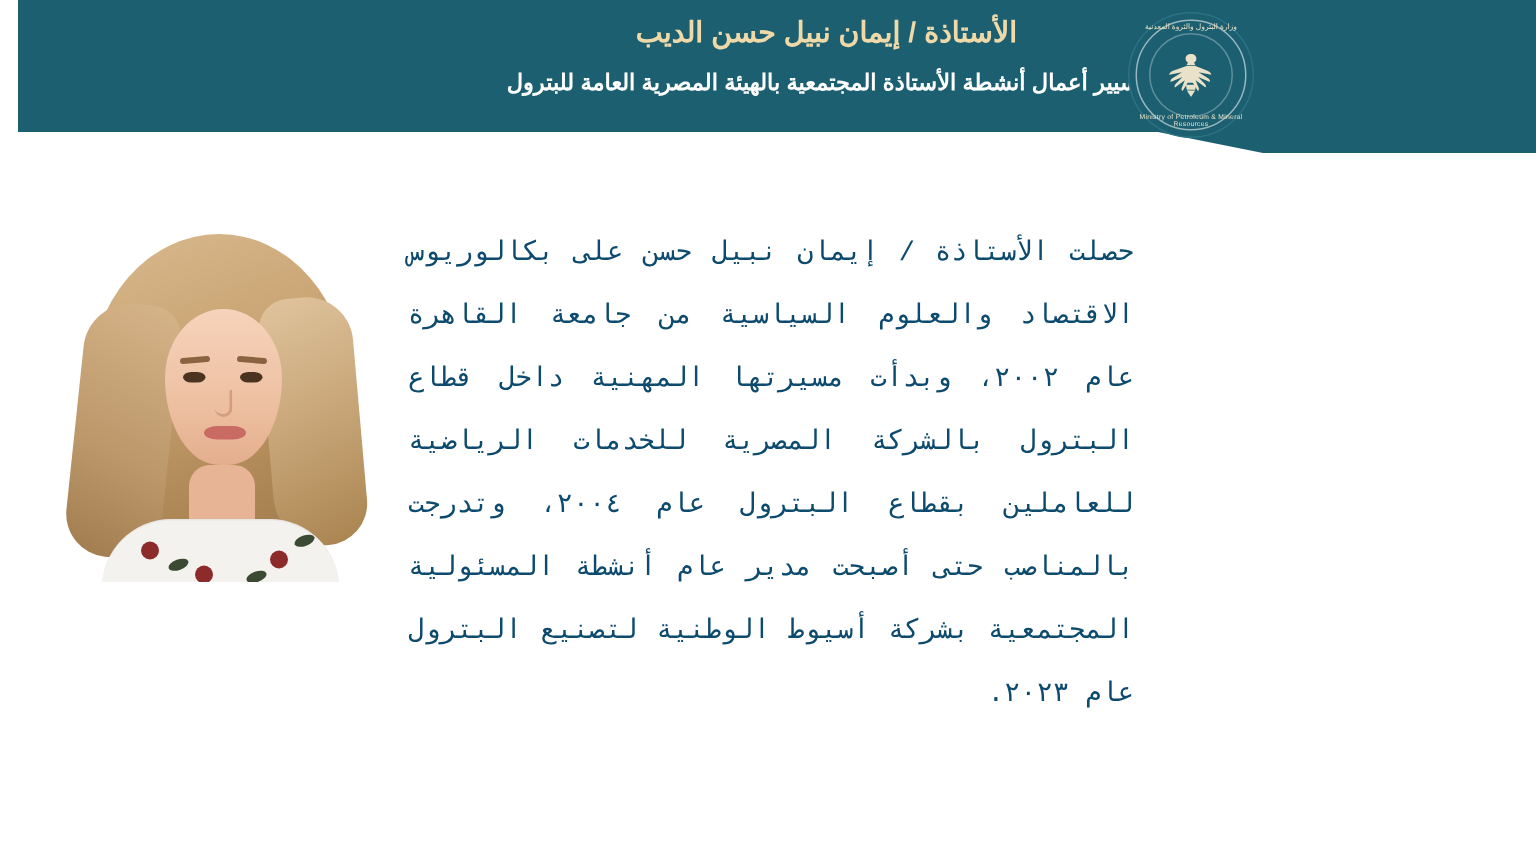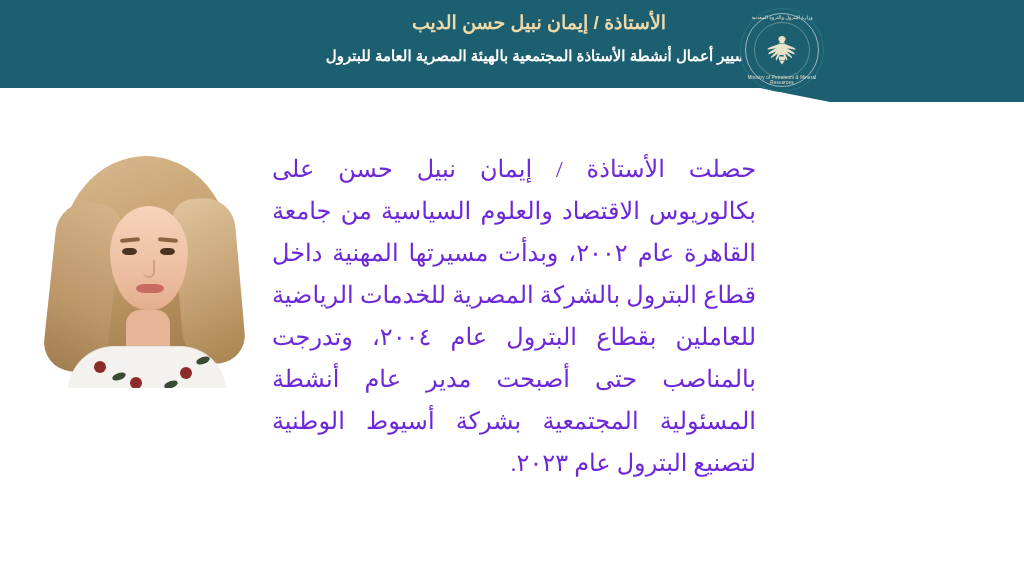--- a/index.html
+++ b/index.html
@@ -13,21 +13,21 @@
   .slide {
     position: relative;
     width: 1024px;
     height: 576px;
     background: #ffffff;
   }
 
   
   .header {
     position: absolute;
-    top: 0; left: 0;
+    top: 0; left: 12px;
     width: 908px;
     height: 102px;
     padding-left: 40px;
   }
   .header-band {
     position: absolute;
     top: 0; left: 0;
     width: 1024px;
     height: 102px;
     background: #1b5f70;
@@ -252,24 +252,24 @@
 
   
   .bio {
     position: absolute;
     top: 148px;
     right: 268px;
     left: 272px;
     direction: rtl;
     text-align: justify;
     text-align-last: right;
-    font-family: Liberation Serif, serif;
-    font-size: 24px;
+    font-family: Liberation Mono, monospace;
+    font-size: 18px;
     line-height: 42px;
-    color: #6d28d9;
+    color: #0c4a6e;
   }
 </style>
 </head>
 <body>
 
 <div class="slide">
 
   <div class="header">
     <div class="header-band"></div>
     <div class="header-band-lower"></div>

